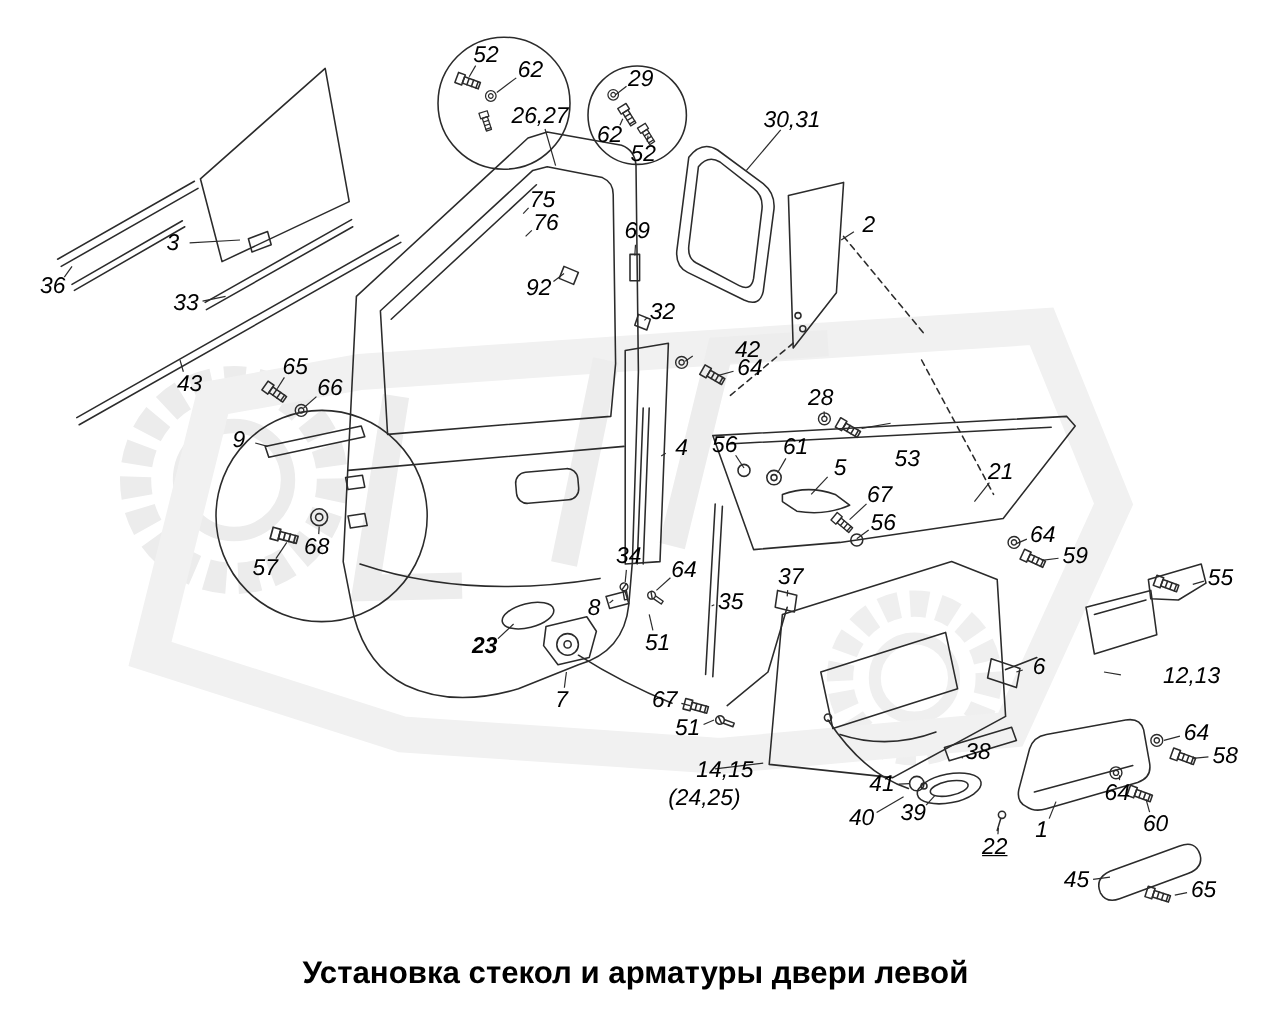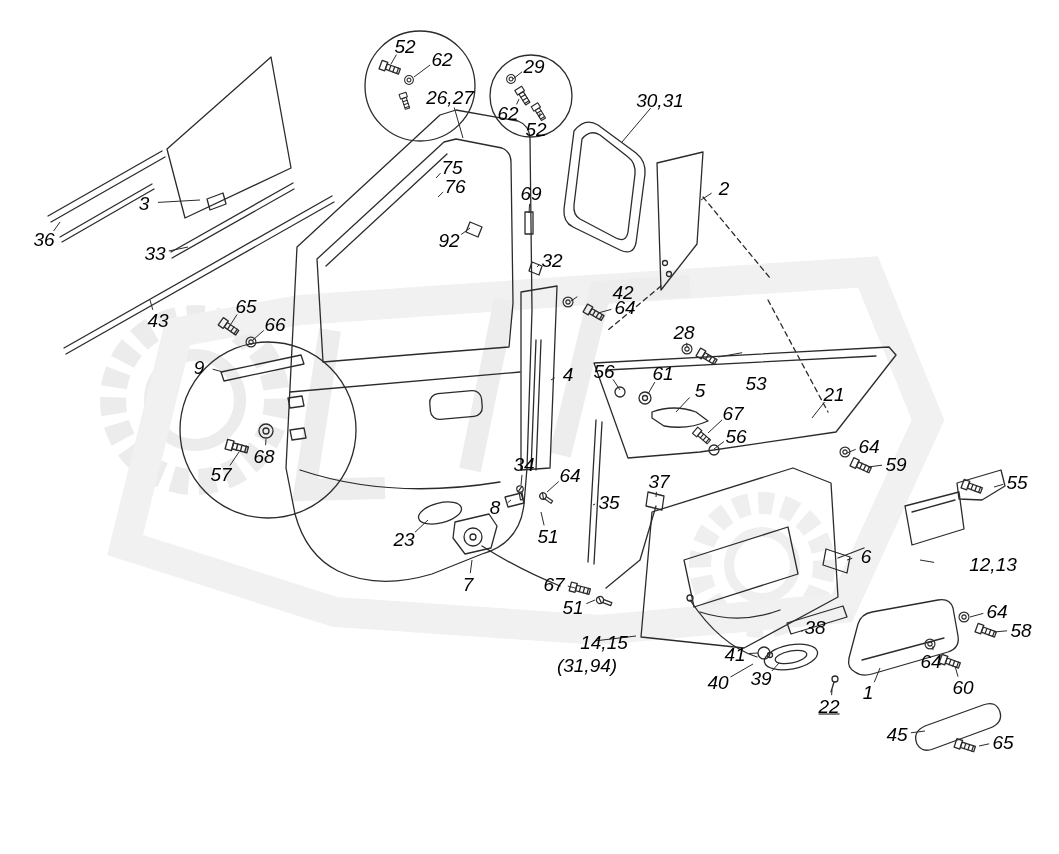--- a/index.html
+++ b/index.html
@@ -265,37 +265,38 @@
       <div class="callout" style="left: 736px; top: 436px;">56</div>
       <div class="callout" style="left: 869px; top: 446px;">64</div>
       <div class="callout" style="left: 896px; top: 464px;">59</div>
       <div class="callout" style="left: 221px; top: 474px; text-align: right;">57</div>
       <div class="callout" style="left: 264px; top: 456px;">68</div>
       <div class="callout" style="left: 524px; top: 464px;">34</div>
       <div class="callout" style="left: 570px; top: 475px;">64</div>
       <div class="callout" style="left: 609px; top: 502px;">35</div>
       <div class="callout" style="left: 659px; top: 481px;">37</div>
       <div class="callout" style="left: 1017px; top: 482px;">55</div>
-      <div class="callout" style="left: 404px; top: 539px;">23</div>
+      <div class="callout" style="left: 404px; top: 539px; font-weight: bold;">23</div>
       <div class="callout" style="left: 495px; top: 507px;">8</div>
       <div class="callout" style="left: 548px; top: 536px;">51</div>
       <div class="callout" style="left: 866px; top: 556px;">6</div>
       <div class="callout" style="left: 948px; top: 564px; margin-left: 45px;">12,13</div>
       <div class="callout" style="left: 468px; top: 584px;">7</div>
       <div class="callout" style="left: 554px; top: 584px;">67</div>
       <div class="callout" style="left: 573px; top: 607px;">51</div>
       <div class="callout" style="left: 997px; top: 611px;">64</div>
       <div class="callout" style="left: 1021px; top: 630px;">58</div>
       <div class="callout" style="left: 815px; top: 627px;">38</div>
       <div class="callout" style="left: 604px; top: 642px;">14,15</div>
-      <div class="callout" style="left: 587px; top: 665px;">(31,94)</div>
+      <div class="callout" style="left: 587px; top: 665px;">(24,25)</div>
       <div class="callout" style="left: 735px; top: 654px;">41</div>
       <div class="callout" style="left: 718px; top: 682px;">40</div>
       <div class="callout" style="left: 761px; top: 678px;">39</div>
       <div class="callout" style="left: 868px; top: 692px;">1</div>
       <div class="callout" style="left: 931px; top: 661px;">64</div>
       <div class="callout" style="left: 963px; top: 687px;">60</div>
       <div class="callout" style="left: 829px; top: 706px; text-decoration: underline;">22</div>
       <div class="callout" style="left: 897px; top: 734px;">45</div>
       <div class="callout" style="left: 1003px; top: 742px;">65</div>
     </div>
 
+  <div class="title">Установка стекол и арматуры двери левой</div>
 </div>
 
 </body></html>

